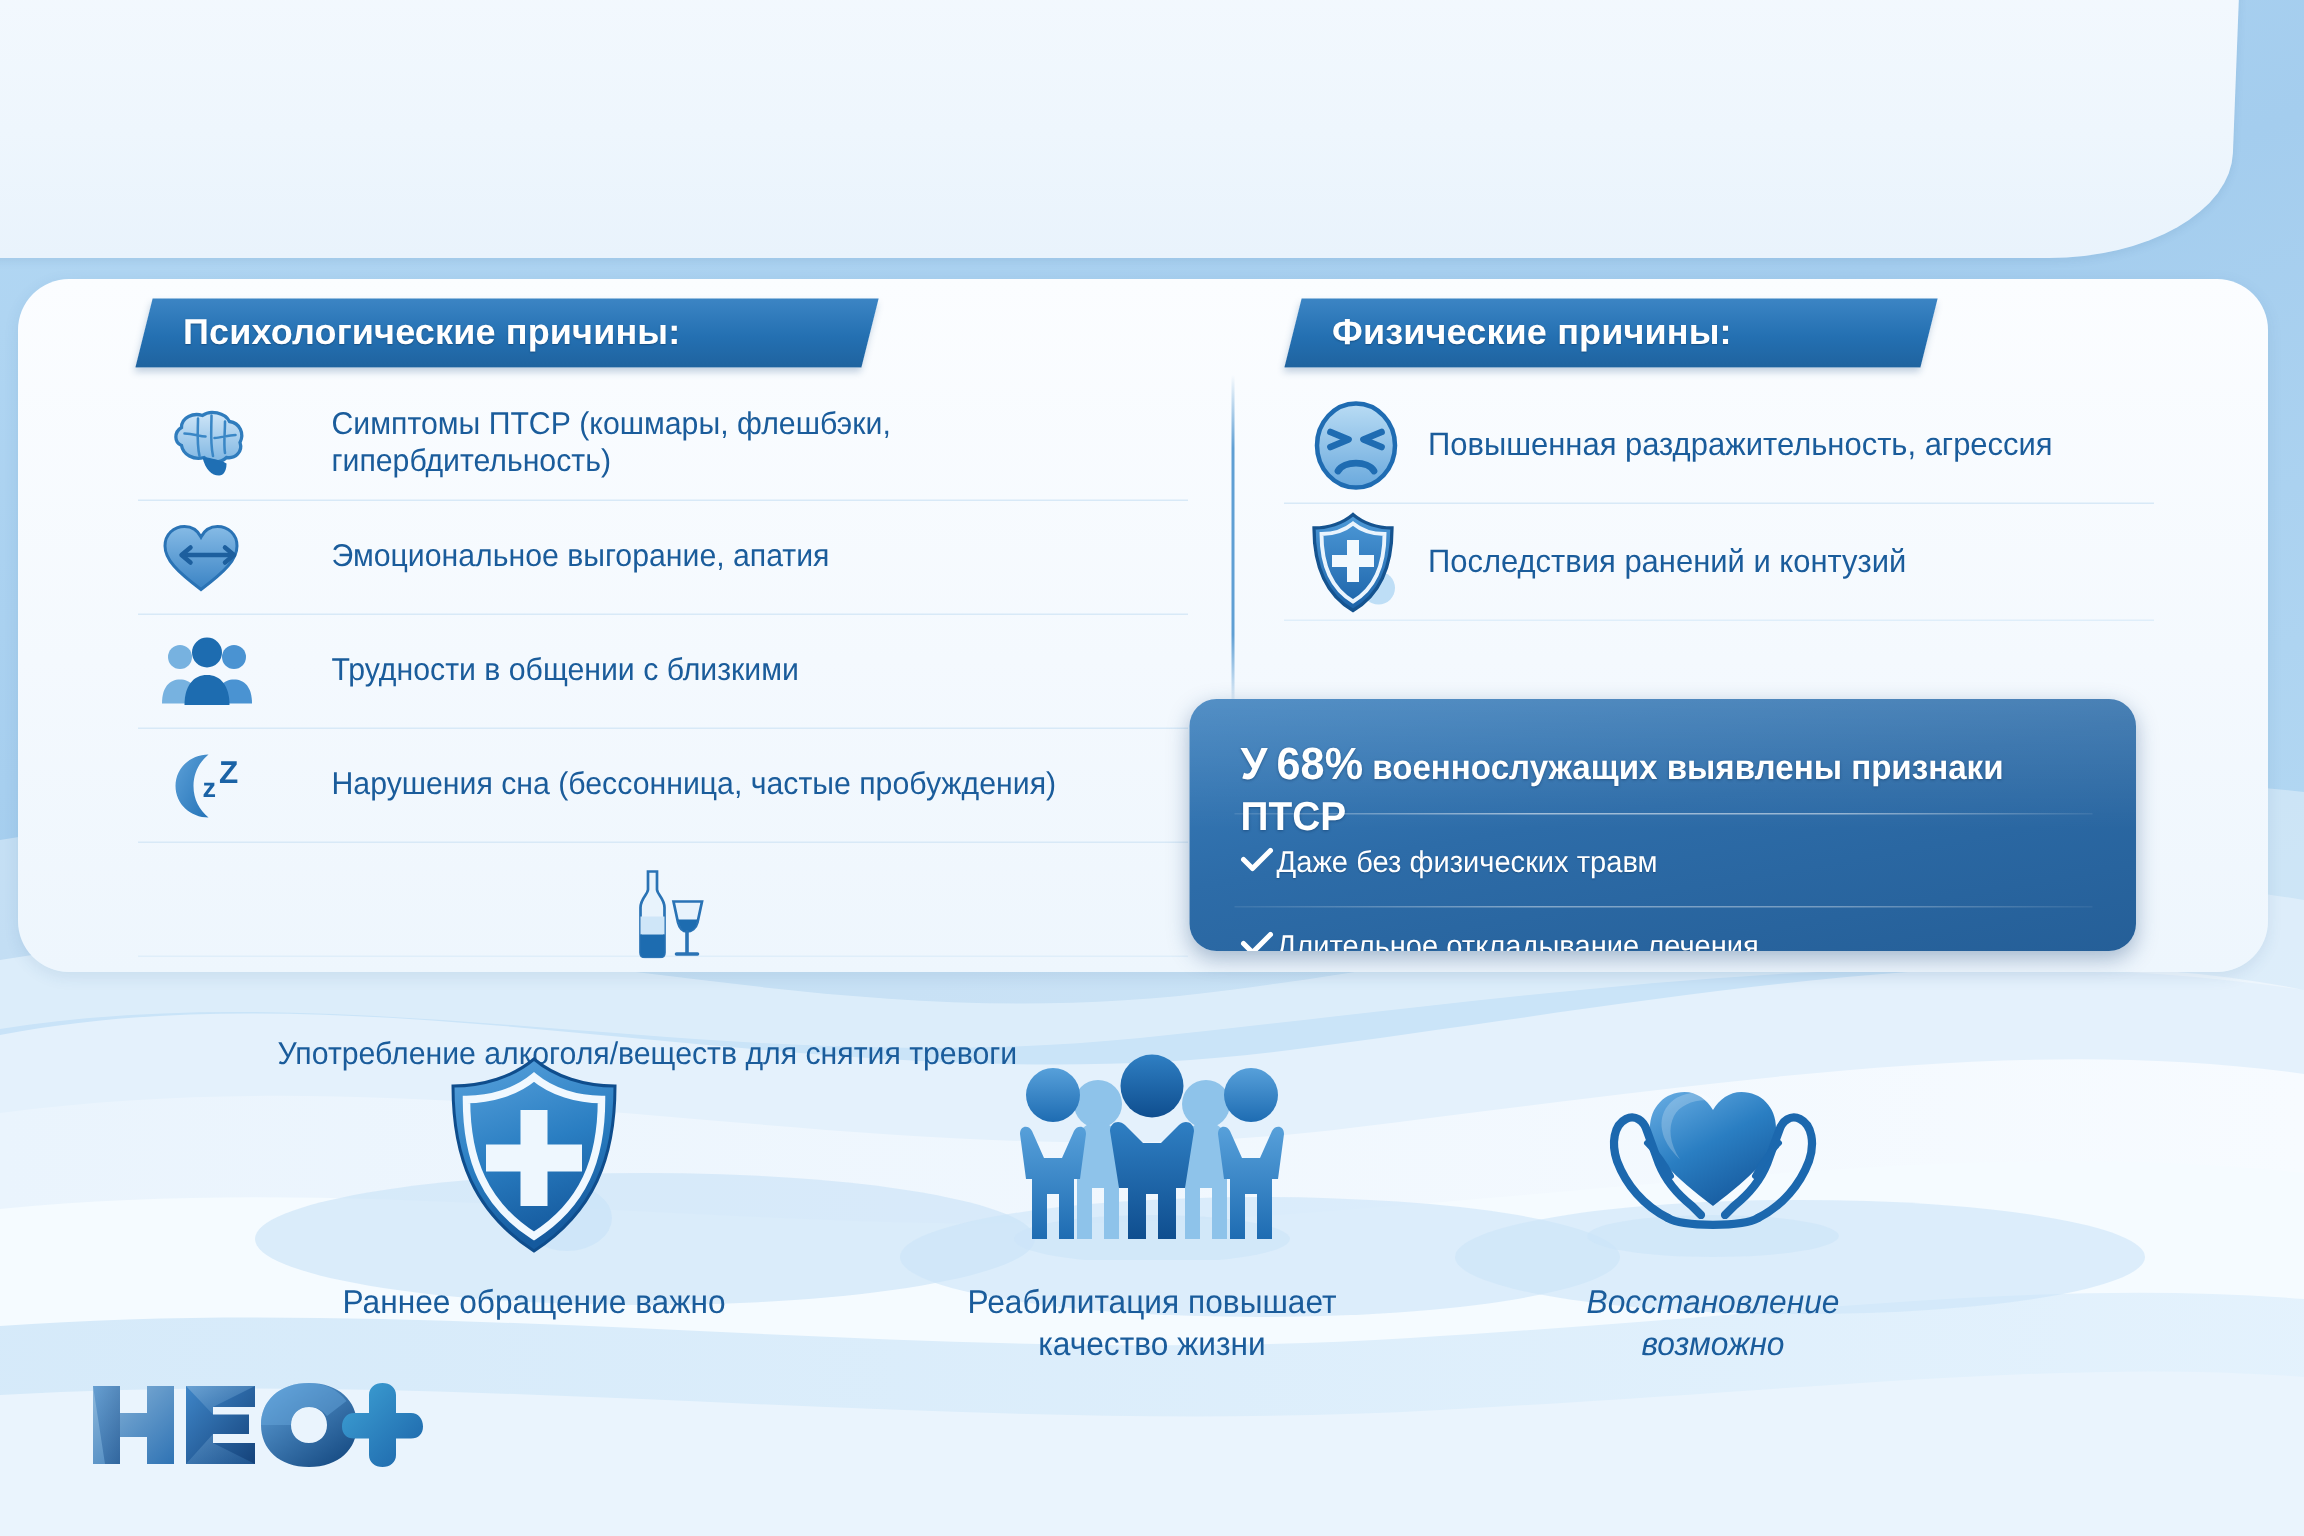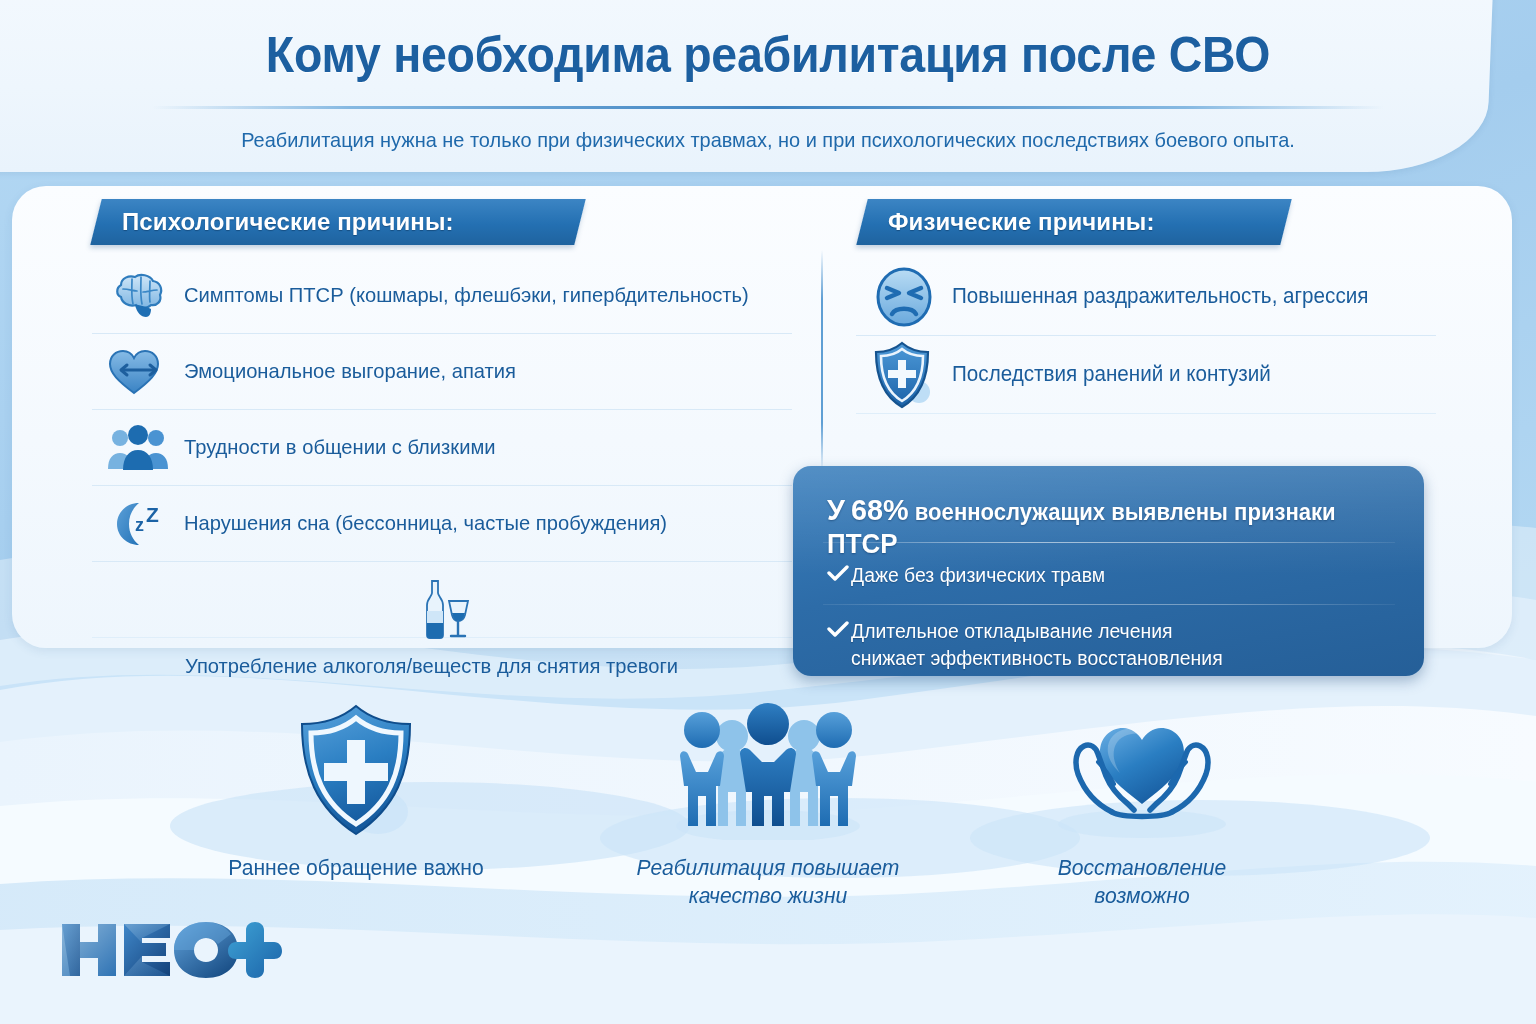--- a/index.html
+++ b/index.html
@@ -74,33 +74,33 @@
   #banner-phys { left:862px; top:199px; width:424px; }
 
   
   .list{ position:absolute; }
   #list-psych{ left:92px; top:258px; width:700px; }
   #list-phys { left:856px; top:258px; width:580px; }
   .row{
     position:relative; display:flex; align-items:center;
     border-bottom:1px solid #d8e9f7;
   }
-  #list-psych .row{ height:76px; }
+  #list-psych .row{ height:76px;gap:37px; }
   #list-phys  .row{ height:78px; }
   .row .ico{ width:92px; flex:0 0 92px; display:flex; align-items:center; justify-content:center; }
   #list-phys .row .ico{ width:96px; flex:0 0 96px; }
   .row .txt{
     font-size:21px; color:#1a5c9b; font-weight:500; line-height:1.15;
     transform:scaleX(.96); transform-origin:left center;
   }
   #list-phys .row .txt{ font-size:21.5px; }
 
   
   .stat-box{
-    position:absolute; left:793px; top:466px; width:631px; height:210px;
+    position:absolute; left:793px; top:466px; width:631px; height:168px;
     background:linear-gradient(170deg,#3a7fbd 0%, #2d6ca8 45%, #255f98 100%);
     border-radius:18px;
     box-shadow:0 5px 14px rgba(25,70,120,.35);
     overflow:hidden;
   }
   .stat-gloss{
     position:absolute; left:0; top:0; width:100%; height:52%;
     background:linear-gradient(180deg, rgba(255,255,255,.13), rgba(255,255,255,0));
     pointer-events:none;
   }
@@ -129,21 +129,21 @@
   #stat-item-1{ top:152px; }
   .stat-rule2{
     position:absolute; left:30px; top:138px; width:572px; height:1px;
     background:linear-gradient(90deg, rgba(255,255,255,.08), rgba(255,255,255,.42) 35%, rgba(255,255,255,.35) 70%, rgba(255,255,255,.06));
   }
 
   
   .benefits{ position:absolute; left:0; top:700px; width:1368px; height:240px; }
   .benefit{ position:absolute; width:360px; text-align:center; }
   #benefit-0{ left:176px; }
-  #benefit-1{ left:588px;font-style:italic; }
+  #benefit-1{ left:588px; }
   #benefit-2{ left:962px;font-style:italic; }
   .benefit .bico{ height:140px; display:flex; align-items:flex-end; justify-content:center; }
   .benefit .blabel{
     margin-top:14px; font-size:22px; color:#1a5c9b; font-weight:500; line-height:1.25;
     transform:scaleX(.96);
   }
 
   
   .logo{ position:absolute; left:58px; top:918px; width:230px; height:64px; }
 </style>
@@ -173,25 +173,20 @@
     <path d="M0,806 C280,778 540,836 880,808 C1140,788 1330,760 1536,782 L1536,1024 L0,1024 Z" fill="#f5fbff"></path>
     <path d="M0,884 C300,862 620,912 940,892 C1200,876 1360,852 1536,866 L1536,1024 L0,1024 Z" fill="url(#wg3)" opacity=".55"></path>
     <path d="M0,930 C320,912 640,958 960,940 C1220,926 1380,906 1536,918 L1536,1024 L0,1024 Z" fill="#eaf4fd"></path>
     <ellipse cx="430" cy="826" rx="260" ry="44" fill="#cbe4f8" opacity=".65"></ellipse>
     <ellipse cx="840" cy="838" rx="240" ry="40" fill="#cbe4f8" opacity=".6"></ellipse>
     <ellipse cx="1200" cy="838" rx="230" ry="38" fill="#cbe4f8" opacity=".6"></ellipse>
     <path d="M0,560 C240,520 480,600 760,568 C1010,540 1280,500 1536,528 L1536,660 C1280,622 1010,666 760,692 C480,720 240,648 0,686 Z" fill="#ffffff" opacity=".35"></path>
   </svg>
 
   <div class="header-panel"></div>
-  <div class="header-inner">
-    <div class="title">Кому необходима реабилитация после СВО</div>
-    <div class="title-rule"></div>
-    <div class="subtitle">Реабилитация нужна не только при физических травмах, но и при психологических последствиях боевого опыта.</div>
-  </div>
 
   <div class="content-panel"></div>
   <div class="col-divider"></div>
 
   <div class="banner" id="banner-psych">
     <span>Психологические причины:</span>
   </div>
 
   <div class="list" id="list-psych">
 

